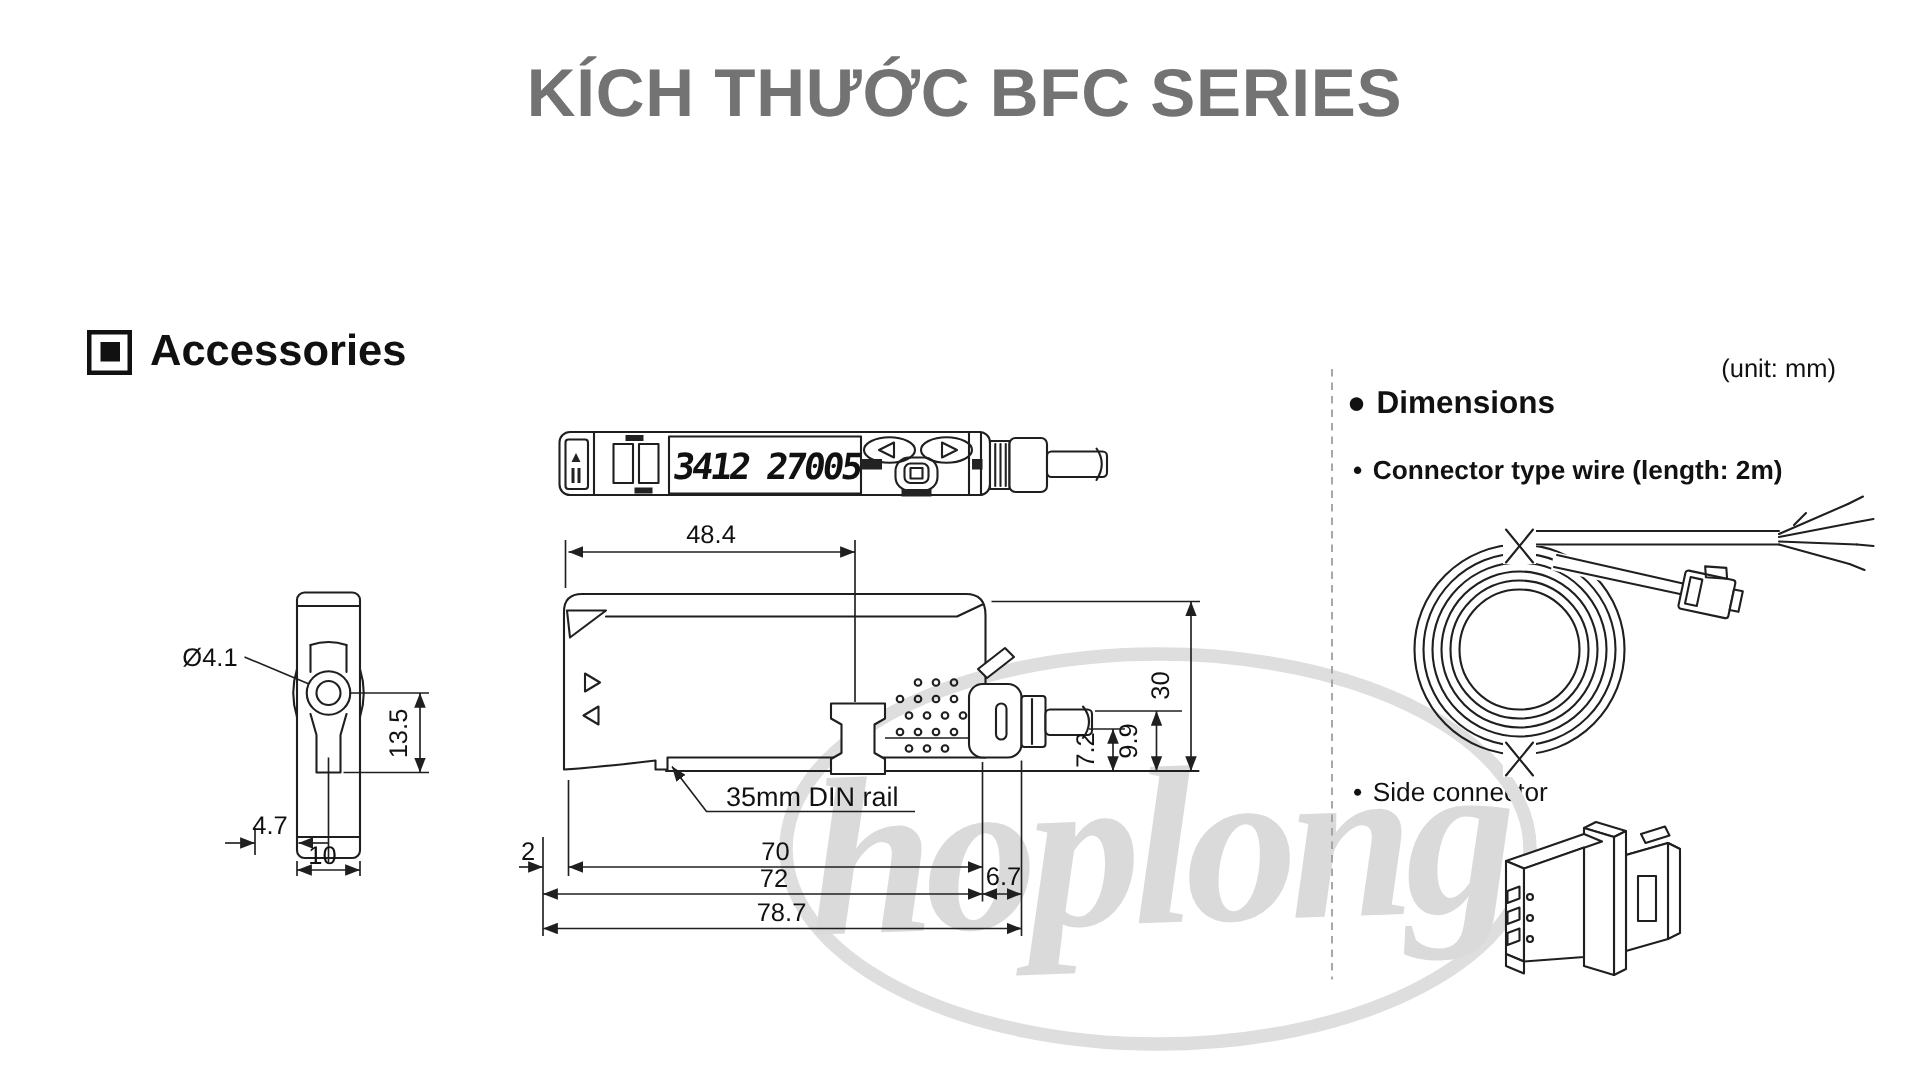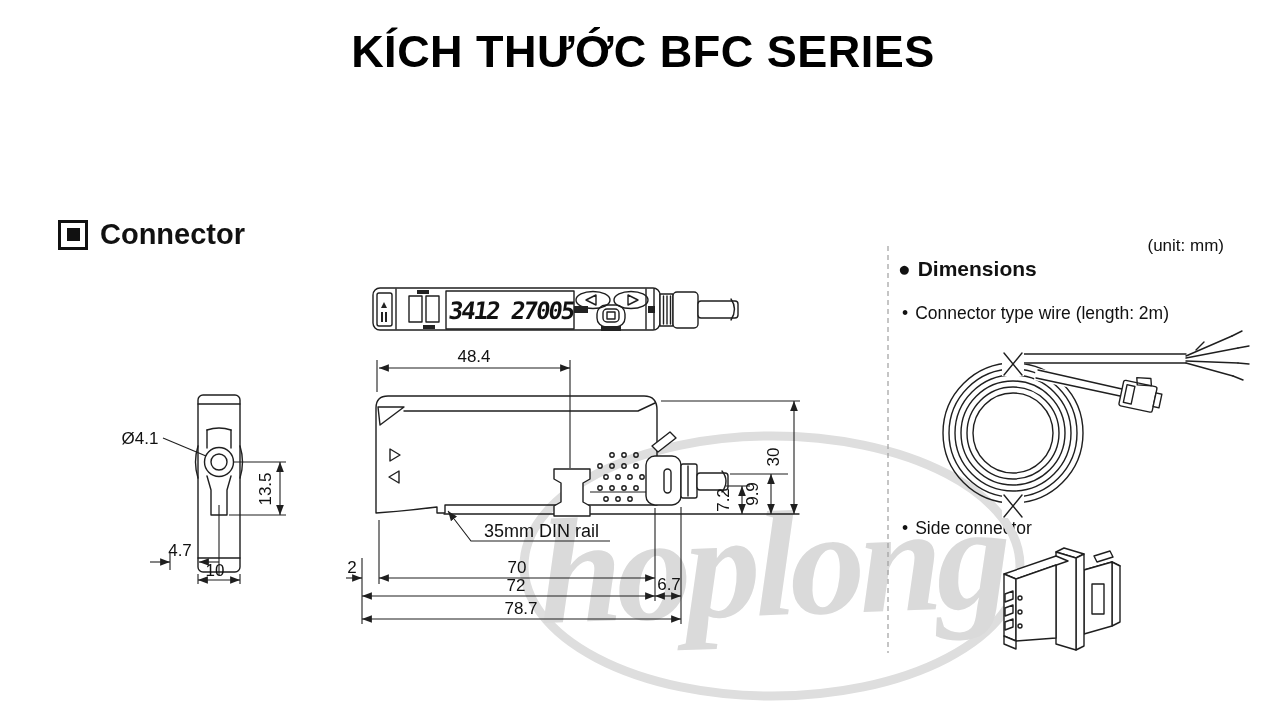--- a/index.html
+++ b/index.html
@@ -1,26 +1,26 @@
 <!DOCTYPE html>
 <html><head>
 <meta charset="utf-8">
 <style>
   html,body{margin:0;padding:0;background:#fff;}
   .page{position:relative;width:1286px;height:721px;background:#fff;overflow:hidden;
         font-family:"Liberation Sans",sans-serif;color:#111;}
-  .title{position:absolute;left:0;top:26px;width:100%;text-align:center;
-         font-size:45px;font-weight:bold;letter-spacing:.5px;color:#000000;}
+  .title{position:absolute;left:0;top:36px;width:100%;text-align:center;
+         font-size:45px;font-weight:bold;letter-spacing:.5px;color:#737373;}
   .dims-head{position:absolute;left:58px;top:218px;display:flex;align-items:center;gap:12px;}
   .sq-icon{width:24px;height:24px;border:3px solid #111;display:flex;align-items:center;justify-content:center;}
   .sq-icon .inner{width:13px;height:13px;background:#111;}
   .dims-head .txt{font-size:29px;font-weight:bold;}
   .unit-note{position:absolute;right:62px;top:236px;font-size:17px;text-align:right;}
   .acc-head{position:absolute;left:898px;top:257px;font-size:21px;font-weight:bold;}
-  .acc-item1{position:absolute;left:902px;top:303px;font-size:17.5px;}
+  .acc-item1{position:absolute;left:902px;top:303px;font-size:17.5px;font-weight:bold;}
   .acc-item2{position:absolute;left:902px;top:518px;font-size:17.5px;}
   .bullet{margin-right:7px;}
   svg{position:absolute;left:0;top:0;}
   .ln{stroke:#1f1f1f;fill:none;stroke-width:1.4;stroke-linejoin:round;stroke-linecap:round;}
   .lnw{stroke:#1f1f1f;fill:#fff;stroke-width:1.4;stroke-linejoin:round;}
   .dk{fill:#222;stroke:none;}
   .dim{stroke:#1f1f1f;fill:none;stroke-width:1.1;}
   text.d{font-family:"Liberation Sans",sans-serif;font-size:17px;fill:#111;stroke:none;}
   text.seg{font-family:"DejaVu Sans Mono",monospace;font-size:24px;font-weight:bold;
            letter-spacing:-2px;fill:#111;stroke:none;}
@@ -32,21 +32,21 @@
 <body>
 
 <div class="page">
 
   <div class="title">KÍCH THƯỚC BFC SERIES</div>
 
   <div class="dims-head">
     <span class="sq-icon">
         <span class="inner"></span>
       </span>
-    <span class="txt">Connector</span>
+    <span class="txt">Accessories</span>
   </div>
 
   <div class="unit-note">(unit: mm)</div>
 
   <div class="acc-head">
     <span class="bullet">●</span><span>Dimensions</span>
   </div>
 
   <div class="acc-item1">
     <span class="bullet">•</span><span>Connector type wire (length: 2m)</span>

